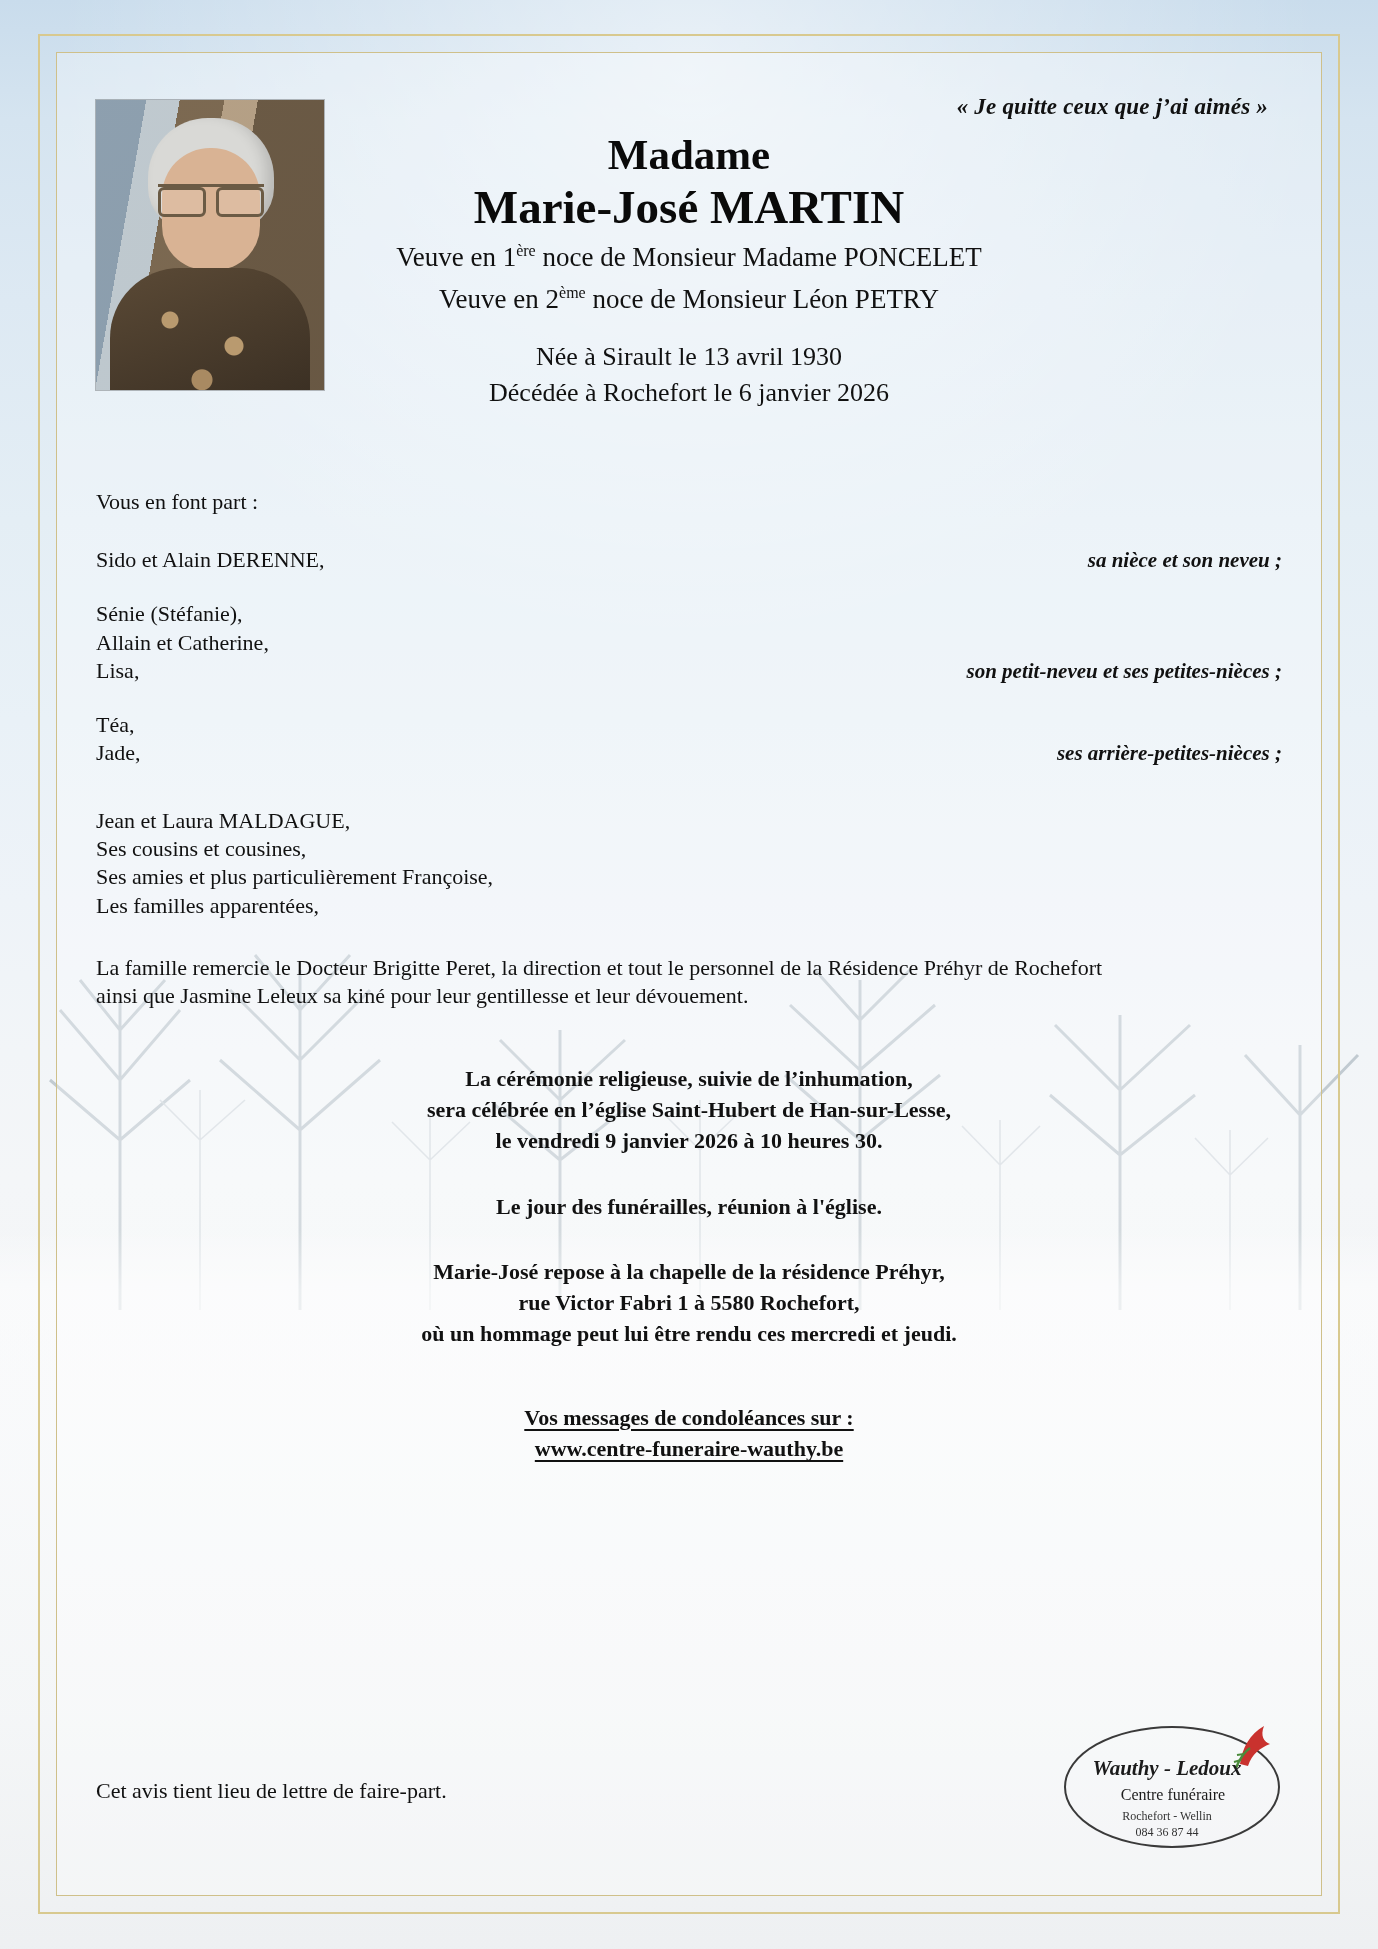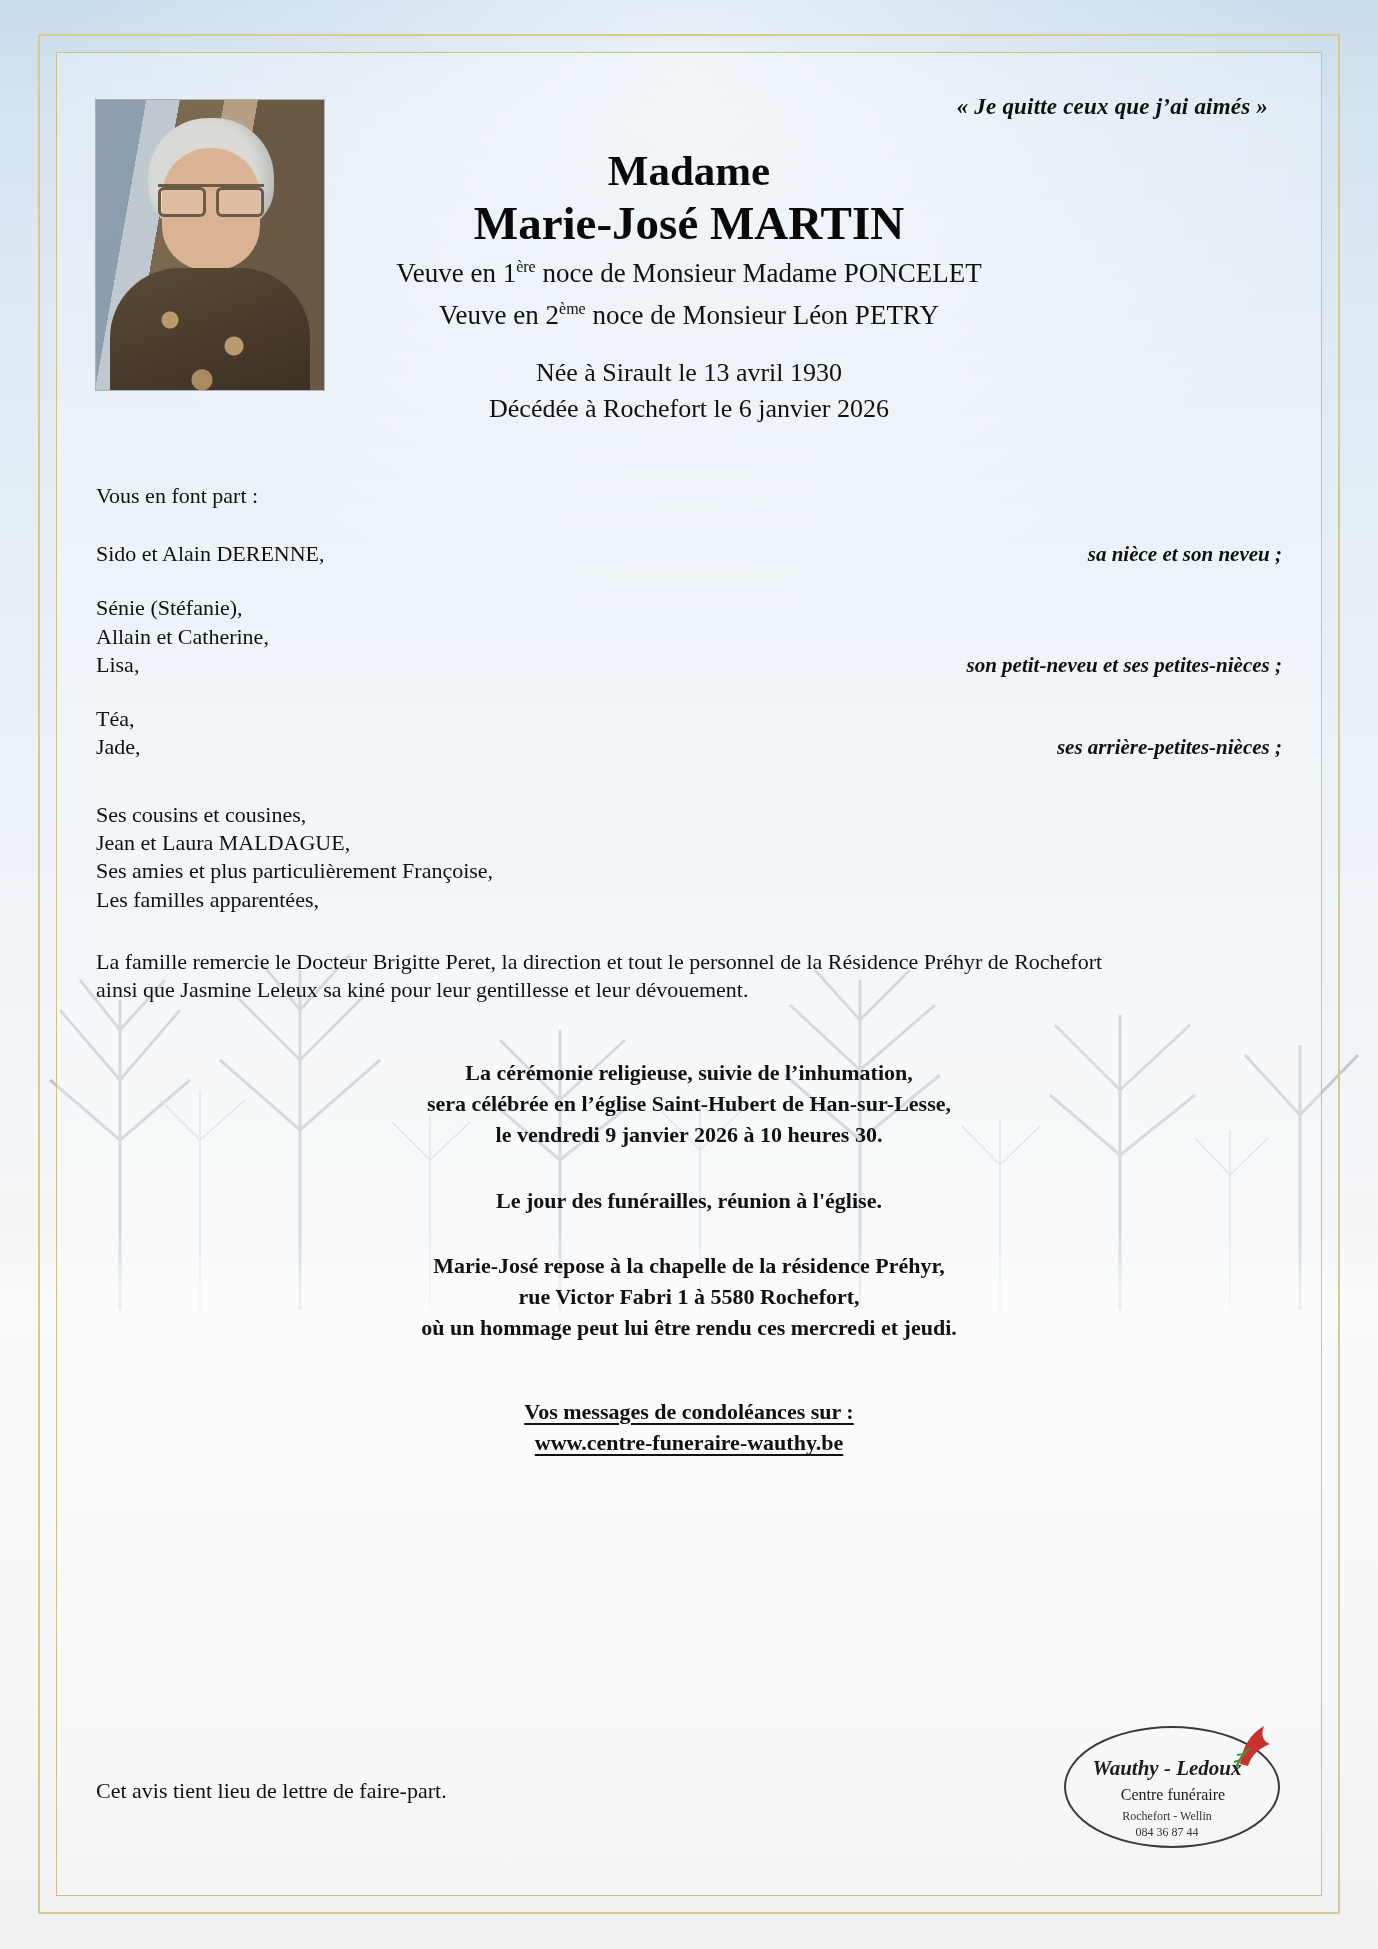--- a/index.html
+++ b/index.html
@@ -159,21 +159,21 @@
     background:
       radial-gradient(circle at 30% 40%, #b99a6f 0 8px, transparent 9px),
       radial-gradient(circle at 62% 60%, #b99a6f 0 9px, transparent 10px),
       radial-gradient(circle at 46% 86%, #a98a62 0 10px, transparent 11px),
       linear-gradient(160deg, #5b4a36, #3a2f23);
     border-radius: 70px 70px 0 0;
   }
 
   .names {
     text-align: center;
-    margin-top: 26px;
+    margin-top: 10px;
   }
   .n-madame {
     font-size: 43px;
     font-weight: bold;
     color: #0a0a0a;
     line-height: 1.15;
   }
   .n-full {
     font-size: 47px;
     font-weight: bold;
@@ -190,21 +190,21 @@
   .n-sub sup { font-size: 16px; }
   .n-dates {
     font-size: 26px;
     color: #111;
     line-height: 1.36;
     margin-top: 22px;
   }
 
   
   .body-text {
-    margin-top: 56px;
+    margin-top: 78px;
     font-size: 22px;
     color: #111;
     line-height: 1.28;
   }
   .intro { margin-bottom: 30px; }
   .row {
     display: flex;
     justify-content: space-between;
     align-items: flex-end;
   }
@@ -397,22 +397,22 @@
         <div class="left-col">
           <div class="line">Téa,</div>
           <div class="line">Jade,</div>
         </div>
         <div class="rel">ses arrière-petites-nièces ;</div>
       </div>
 
       <div class="gap-lg"></div>
 
       <div>
+        <div class="line">Jean et Laura MALDAGUE,</div>
         <div class="line">Ses cousins et cousines,</div>
-        <div class="line">Jean et Laura MALDAGUE,</div>
         <div class="line">Ses amies et plus particulièrement Françoise,</div>
         <div class="line">Les familles apparentées,</div>
       </div>
 
       <div class="thanks">
         <div>La famille remercie le Docteur Brigitte Peret, la direction et tout le personnel de la Résidence Préhyr de Rochefort</div>
         <div>ainsi que Jasmine Leleux sa kiné pour leur gentillesse et leur dévouement.</div>
       </div>
 
 

